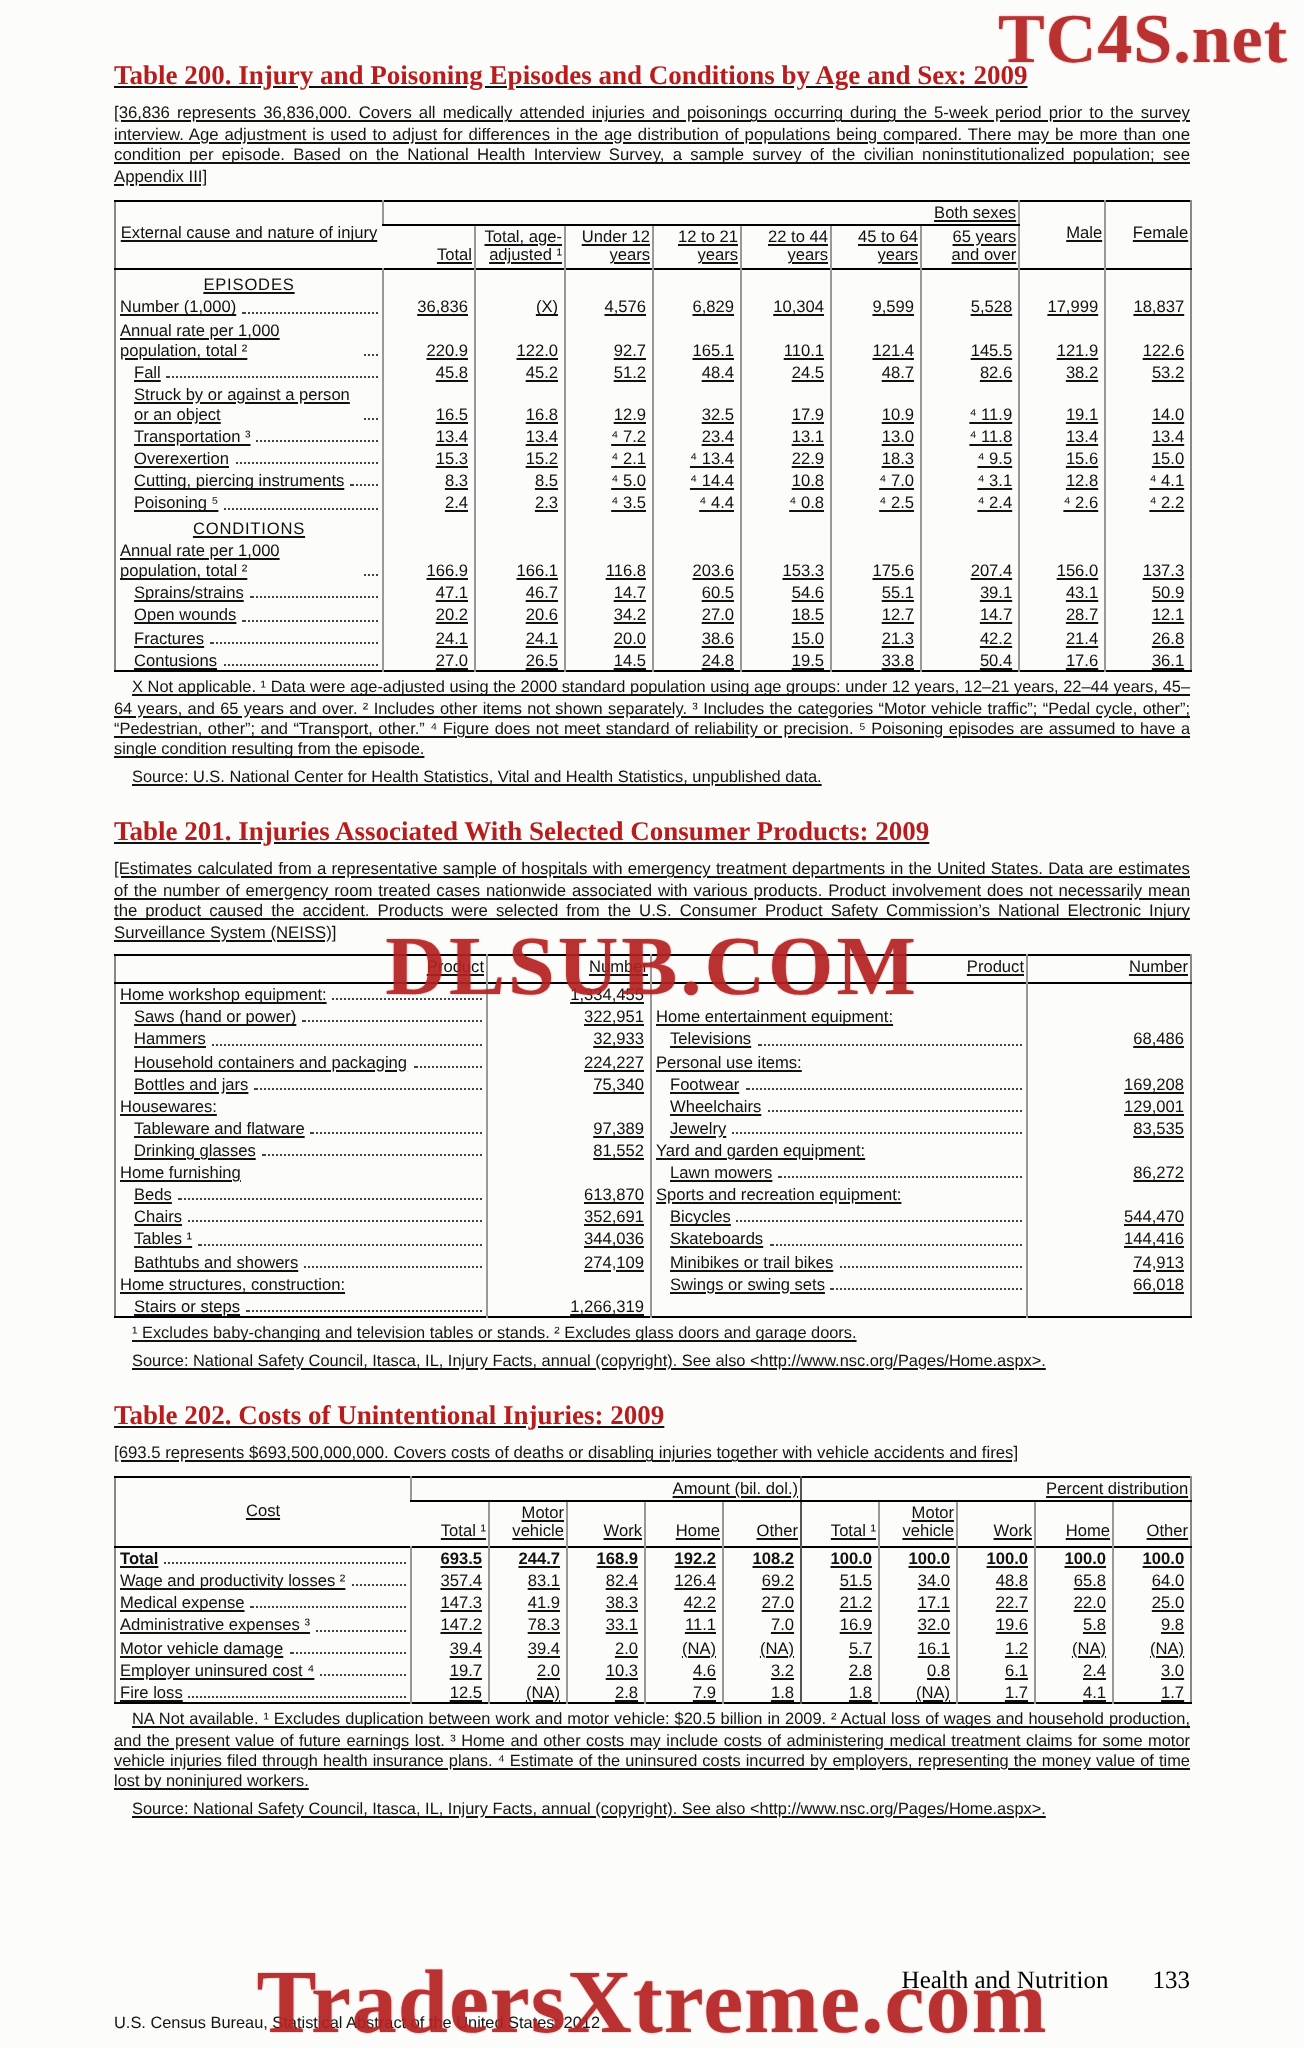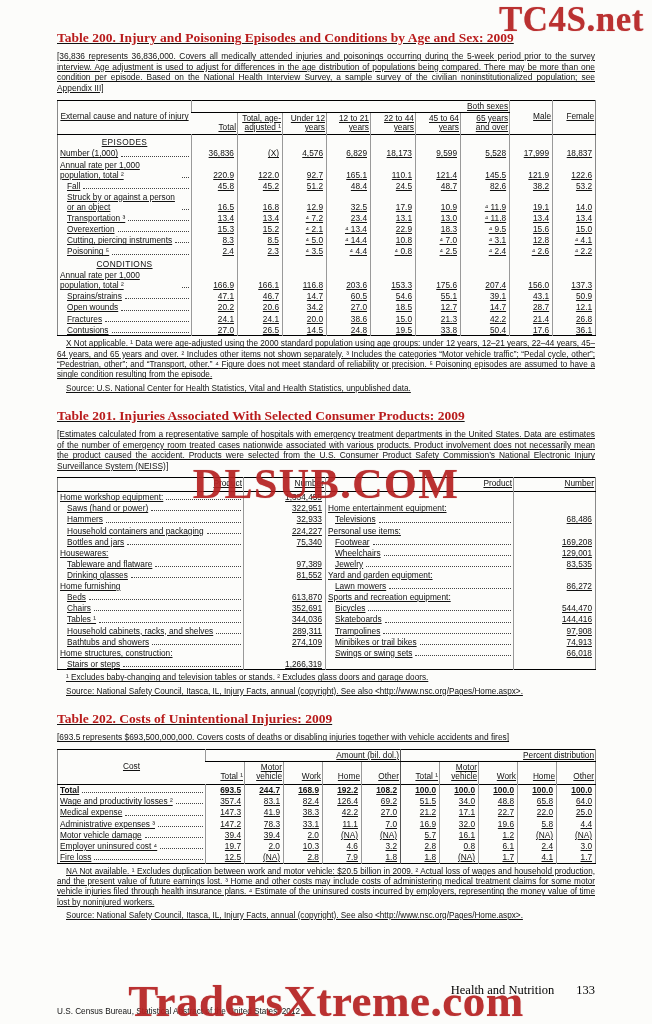--- a/index.html
+++ b/index.html
@@ -128,21 +128,21 @@
             <td class="stub">
               <div class="stubflex">
                 <span class="lbl">Number (1,000)</span>
                 <span class="dots"></span>
               </div>
             </td>
             <td class="num">36,836</td>
             <td class="num">(X)</td>
             <td class="num">4,576</td>
             <td class="num">6,829</td>
-            <td class="num">18,173</td>
+            <td class="num">10,304</td>
             <td class="num">9,599</td>
             <td class="num">5,528</td>
             <td class="num">17,999</td>
             <td class="num">18,837</td>
           </tr>
           <tr>
             <td class="stub">
               <div class="stubflex">
                 <span class="lbl">Annual rate per 1,000 population, total ²</span>
                 <span class="dots"></span>
@@ -560,36 +560,20 @@
                 </div>
               </td>
               <td class="num">344,036</td>
               <td class="stub ind">
                 <div class="stubflex">
                   <span class="lbl">Skateboards</span>
                   <span class="dots"></span>
                 </div>
               </td>
               <td class="num">144,416</td>
-            </tr>
-            <tr>
-              <td class="stub ind">
-                <div class="stubflex">
-                  <span class="lbl">Household cabinets, racks, and shelves</span>
-                  <span class="dots"></span>
-                </div>
-              </td>
-              <td class="num">289,311</td>
-              <td class="stub ind">
-                <div class="stubflex">
-                  <span class="lbl">Trampolines</span>
-                  <span class="dots"></span>
-                </div>
-              </td>
-              <td class="num">97,908</td>
             </tr>
             <tr>
               <td class="stub ind">
                 <div class="stubflex">
                   <span class="lbl">Bathtubs and showers</span>
                   <span class="dots"></span>
                 </div>
               </td>
               <td class="num">274,109</td>
               <td class="stub ind">
@@ -738,21 +722,21 @@
             </td>
             <td class="num">147.2</td>
             <td class="num">78.3</td>
             <td class="num">33.1</td>
             <td class="num">11.1</td>
             <td class="num">7.0</td>
             <td class="num gsep">16.9</td>
             <td class="num">32.0</td>
             <td class="num">19.6</td>
             <td class="num">5.8</td>
-            <td class="num">4.4</td>
+            <td class="num">9.8</td>
           </tr>
           <tr>
             <td class="stub">
               <div class="stubflex">
                 <span class="lbl">Motor vehicle damage</span>
                 <span class="dots"></span>
               </div>
             </td>
             <td class="num">39.4</td>
             <td class="num">39.4</td>

